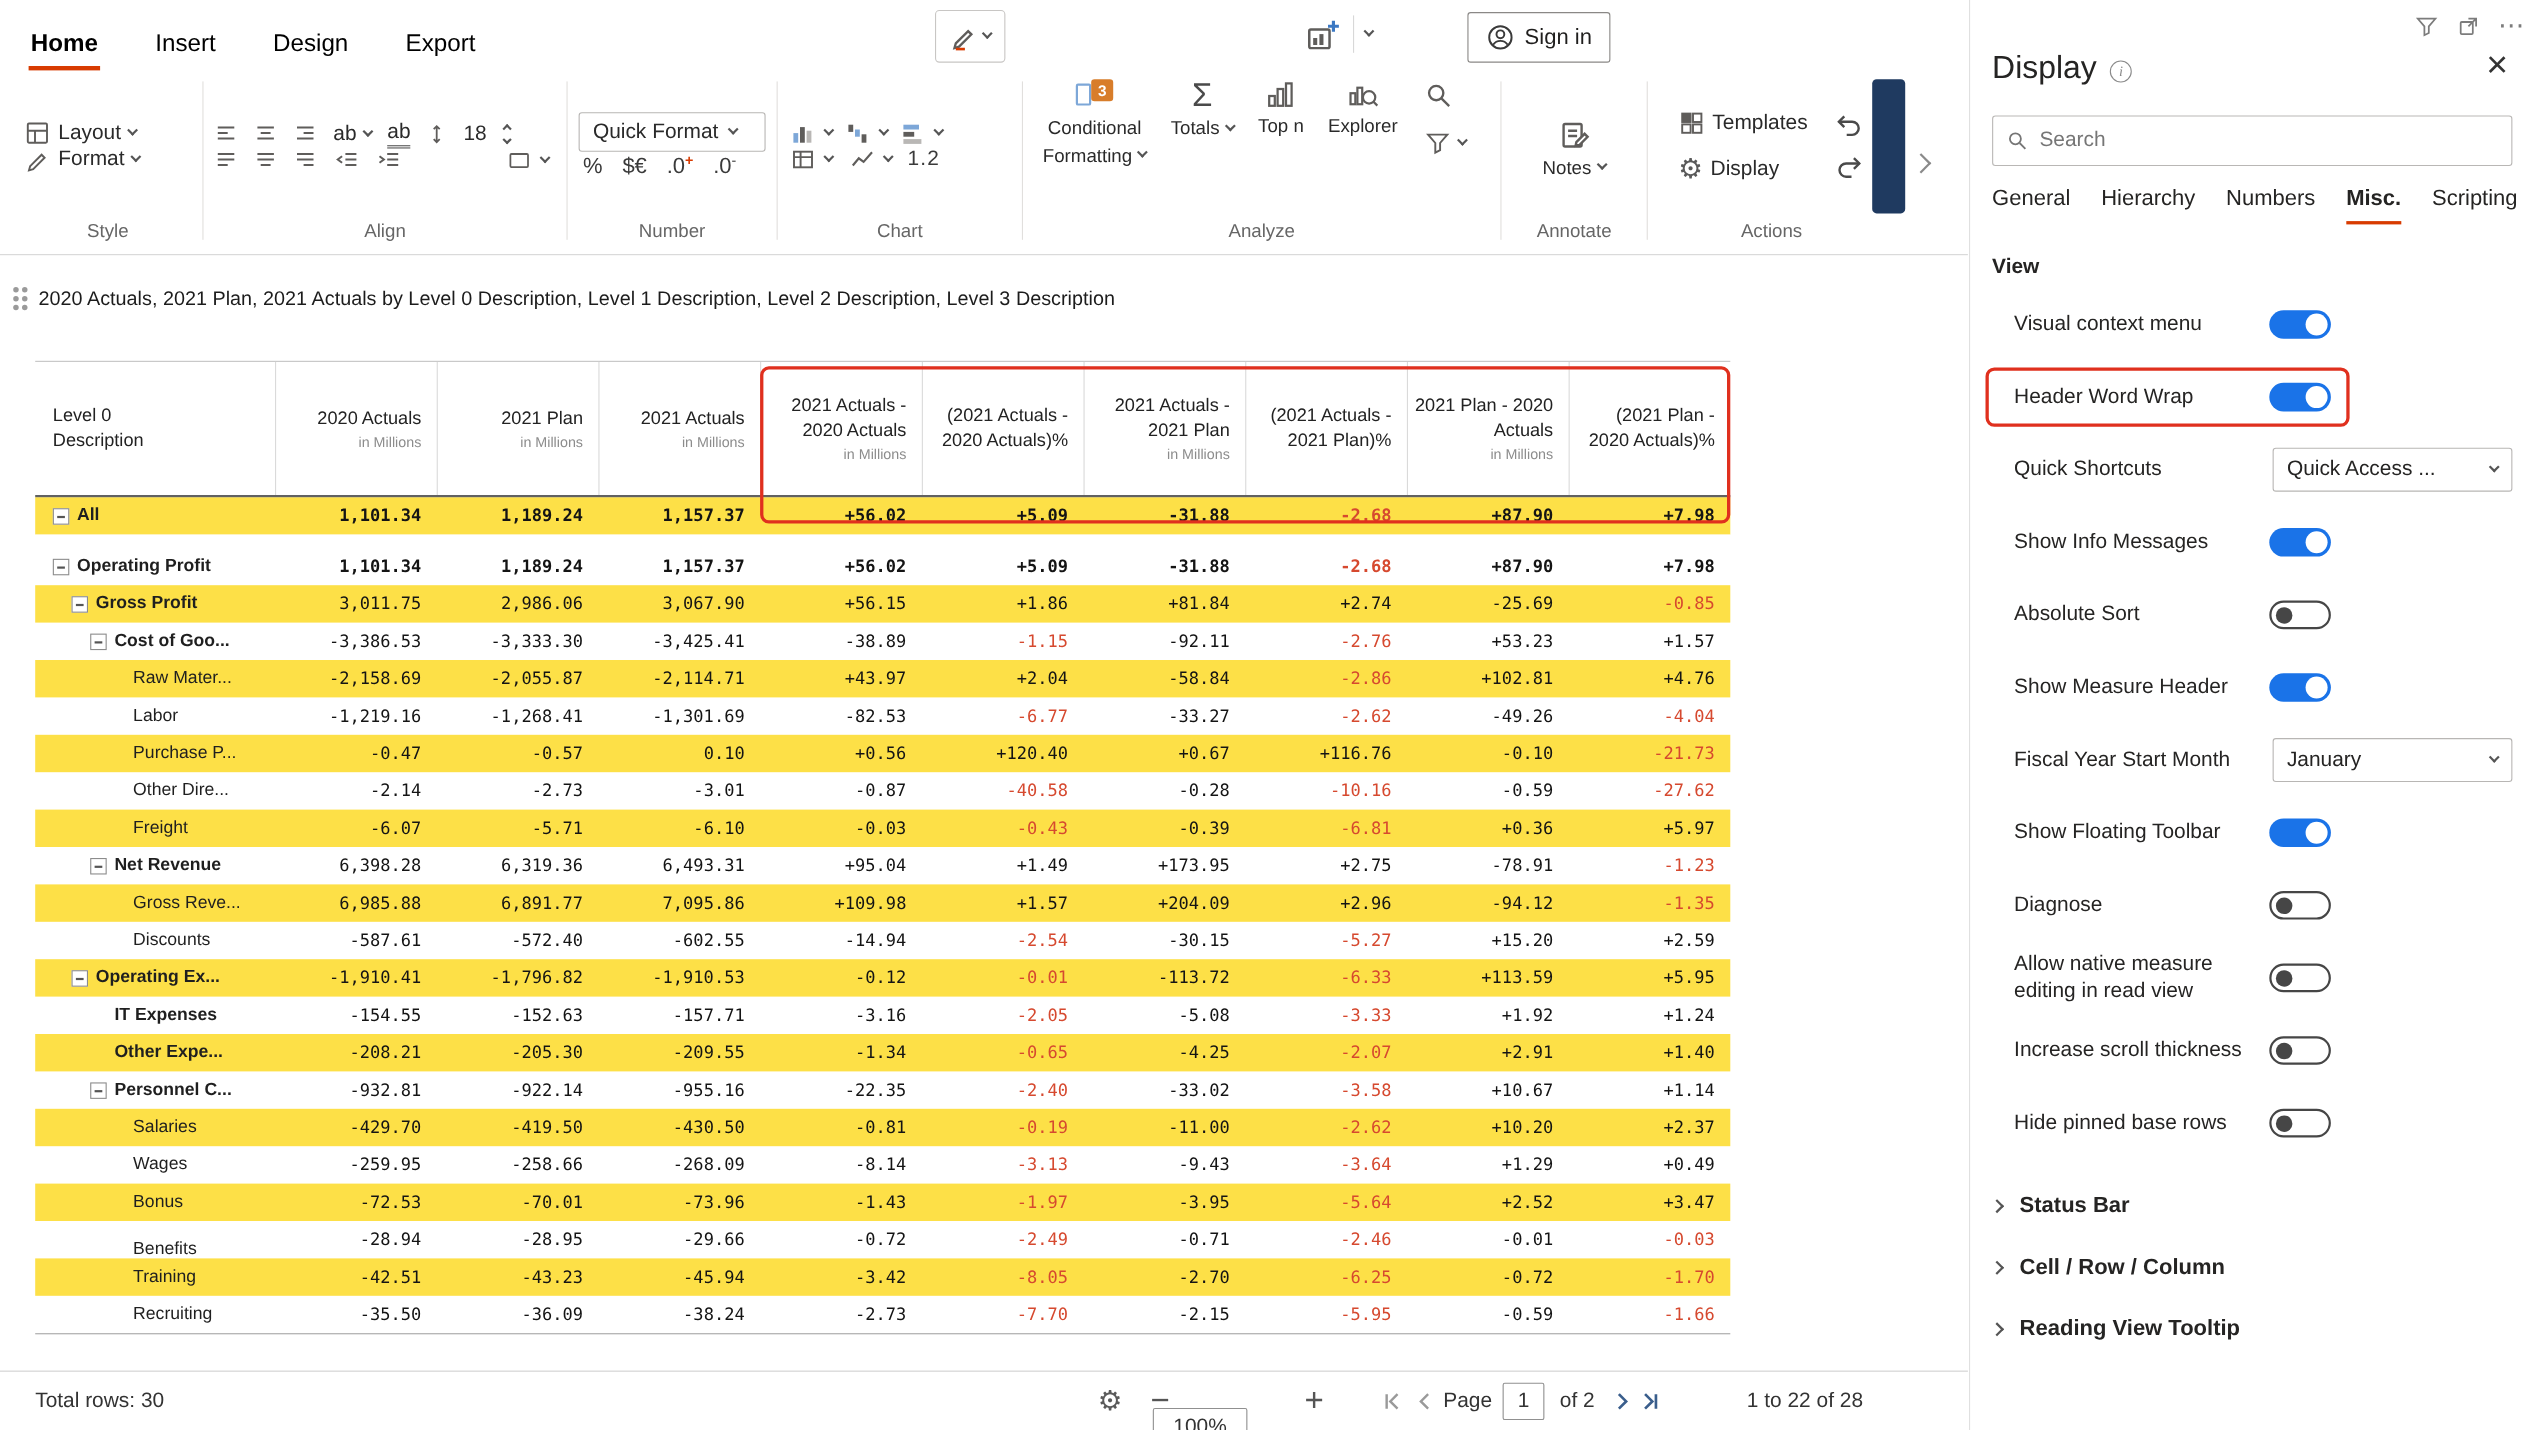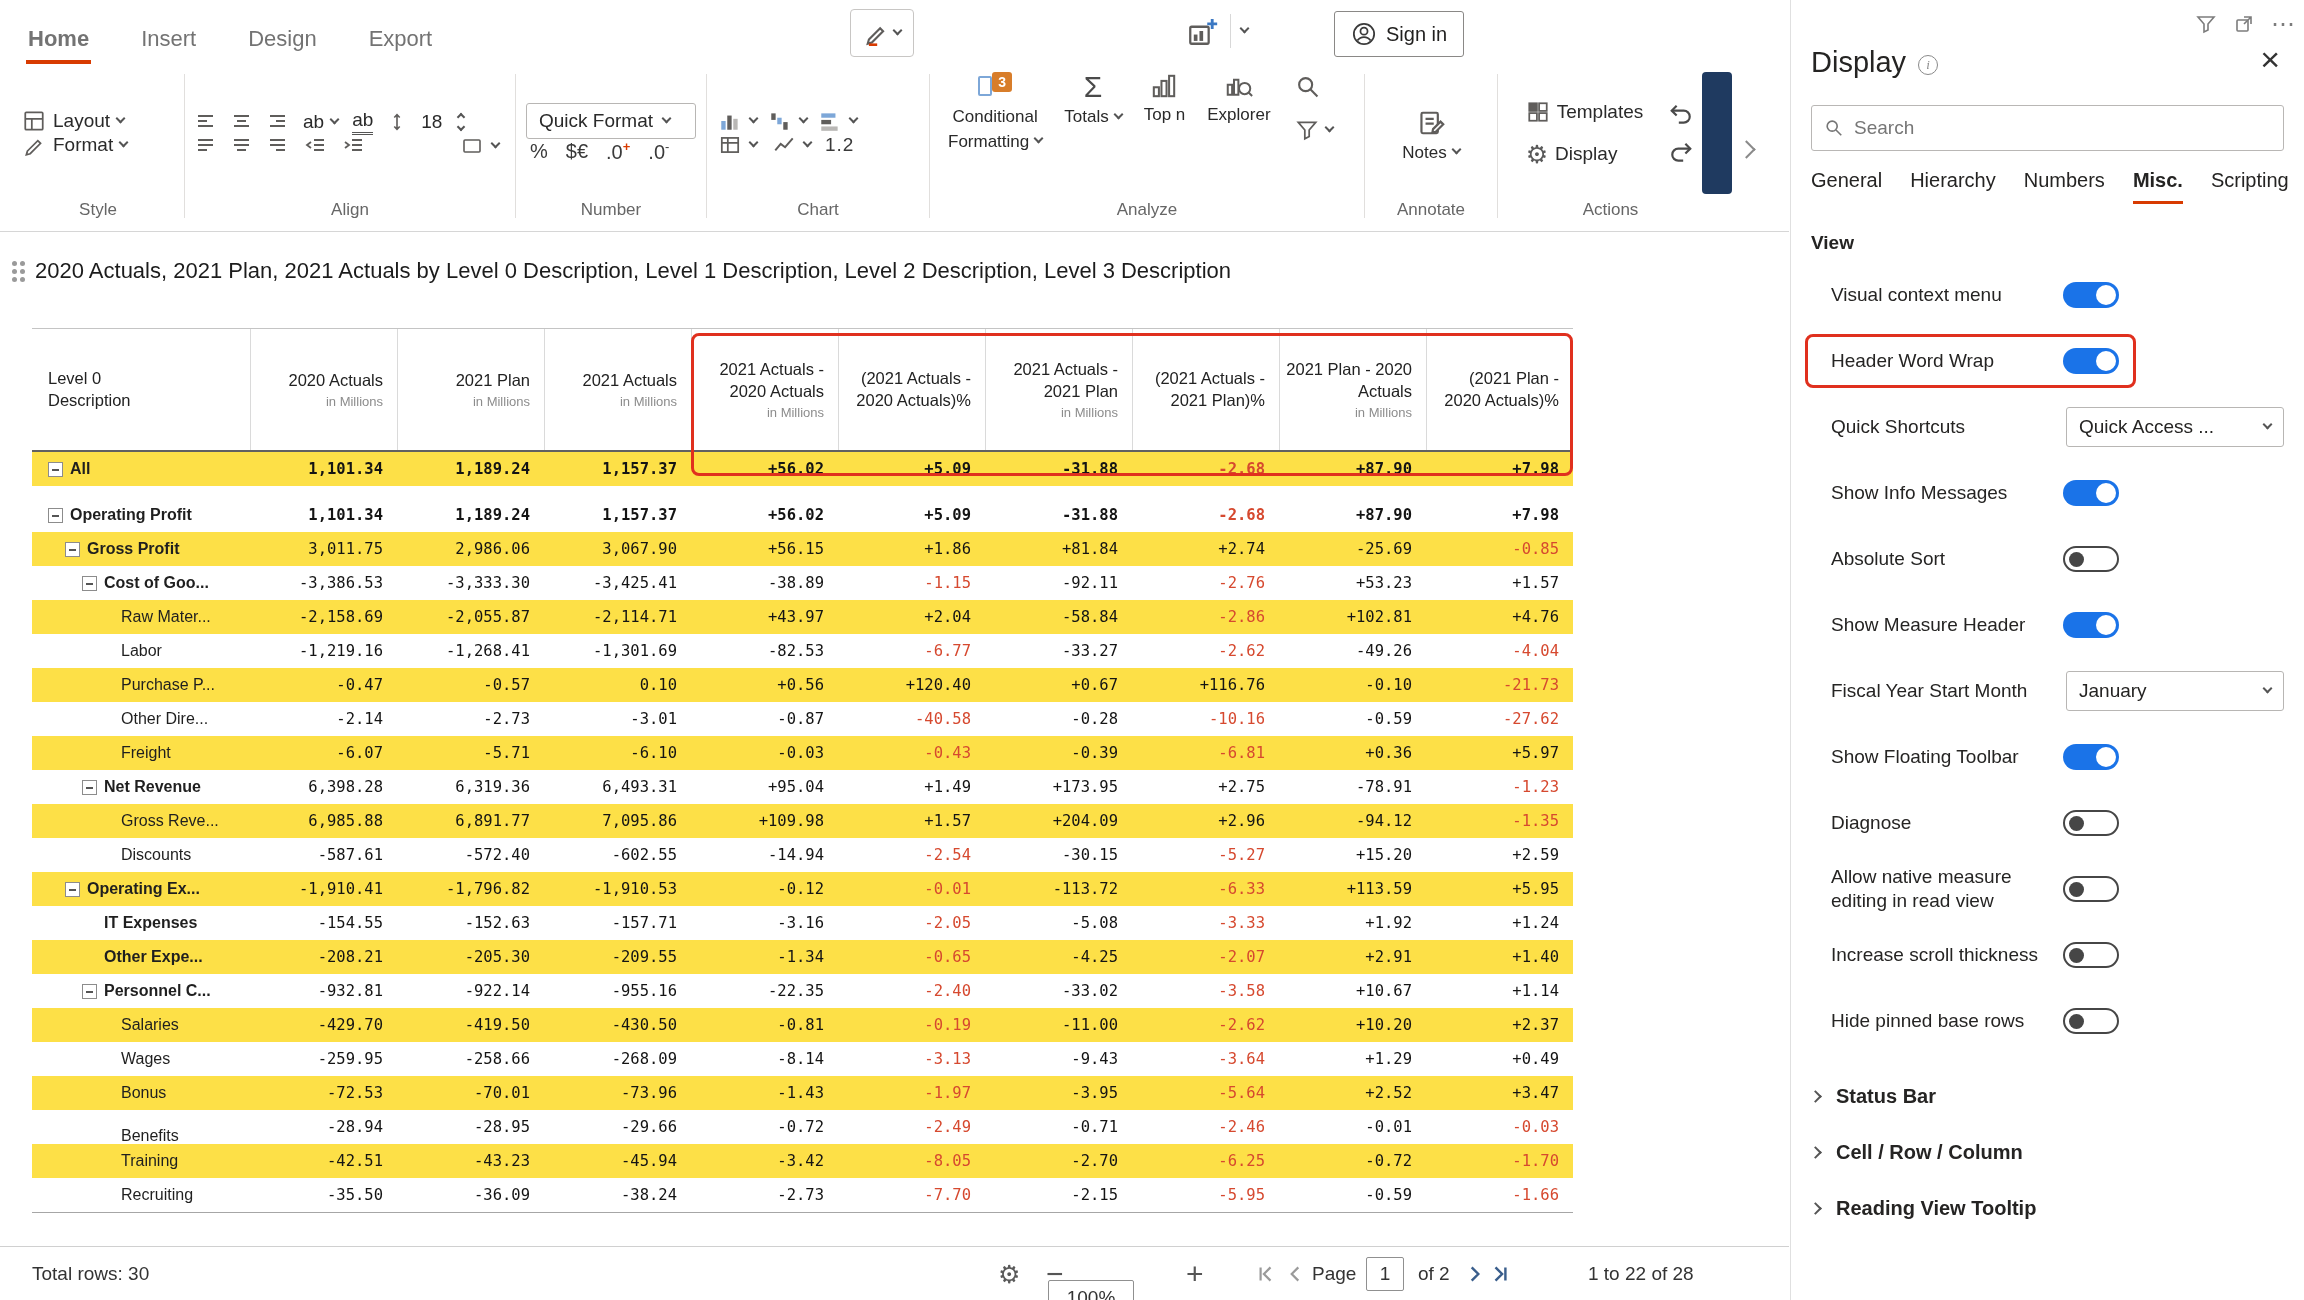--- a/index.html
+++ b/index.html
@@ -7,21 +7,21 @@
   body { font-family:"Liberation Sans", sans-serif; color:#252423; background:#fff; position:relative; overflow:hidden; }
   svg { display:block; }
 
   
   #main { position:absolute; left:0; top:0; width:1789px; height:1300px; }
   #panel { position:absolute; left:1790px; top:0; width:514px; height:1300px; border-left:1px solid #e0e0e0; background:#fff; }
 
   
   #ribbon { position:absolute; top:0; left:0; right:0; height:232px; border-bottom:1px solid #d6d6d6; background:#fff; }
   .tabrow { position:relative; height:64px; display:flex; align-items:flex-end; padding-left:26px; gap:48px; }
-  .tab { font-size:22px; color:#737373; padding:12px 2px 12px; cursor:default; }
+  .tab { font-size:22px; color:#000000; padding:12px 2px 12px; cursor:default; }
   .tab.active { font-weight:700; border-bottom:4px solid #d83b01; padding-bottom:8px; }
   .edit-btn { position:absolute; left:850px; top:9px; width:64px; height:48px; border:1px solid #c8c6c4; border-radius:4px; display:flex; align-items:center; justify-content:center; gap:5px; background:#fff; }
   .addvisual { position:absolute; left:1186px; top:14px; display:flex; align-items:center; gap:10px; }
   .addvisual .divv { width:1px; height:34px; background:#d8d8d8; }
   .signin { position:absolute; left:1334px; top:11px; height:46px; border:1px solid #8a8886; border-radius:3px; display:flex; align-items:center; gap:9px; padding:0 16px; font-size:20px; color:#201f1e; background:#fff; }
 
   .ribbon-body { position:relative; height:166px; display:flex; align-items:stretch; padding:2px 0 0 12px; }
   .group { display:flex; flex-direction:column; }
   .group-content { flex:1; display:flex; flex-direction:column; justify-content:center; padding:2px 10px 0; }
   .grow { display:flex; align-items:center; gap:14px; }
@@ -46,21 +46,21 @@
   .chev.r { transform:rotate(-45deg); margin-top:0; }
   .chev.big { width:13px; height:13px; border-color:#8a8a8a; }
   .spin { display:inline-flex; flex-direction:column; gap:4px; margin-left:2px; }
   .spin .chev { width:6px; height:6px; margin:0; }
   .spin .u { transform:rotate(-135deg); }
 
   #ribbon-strip { position:absolute; left:1702px; top:72px; width:30px; height:122px; background:#1f3a60; border-radius:4px; }
   #panel-collapse-chev { position:absolute; left:1740px; top:142px; }
 
   
-  #titlebar { position:absolute; top:240px; left:0; right:0; height:62px; display:flex; align-items:center; gap:18px; padding-left:12px; font-size:22px; color:#1c1c1c; }
+  #titlebar { position:absolute; top:240px; left:0; right:0; height:62px; display:flex; align-items:center; gap:18px; padding-left:12px; font-size:18px; color:#1c1c1c; }
   .dots6 { width:5px; height:5px; background:#9a9a9a; border-radius:50%; box-shadow:8px 0 0 #9a9a9a, 0 8px 0 #9a9a9a, 8px 8px 0 #9a9a9a, 0 16px 0 #9a9a9a, 8px 16px 0 #9a9a9a; margin-bottom:16px; flex:none; }
 
   
   #tablezone { position:absolute; top:328px; left:32px; width:1541px; }
   .thead { position:relative; display:flex; height:124px; border-top:1px solid #c4c4c4; border-bottom:2px solid #616161; }
   .th { display:flex; flex-direction:column; justify-content:center; }
   .th + .th { border-left:1px solid #dadada; }
   .th.c0 { width:218px; padding-left:16px; align-items:flex-start; }
   .th.cv { width:147px; align-items:flex-end; padding-right:14px; text-align:right; }
   .th-title { font-size:16.5px; line-height:1.3; color:#222; max-width:126px; }

